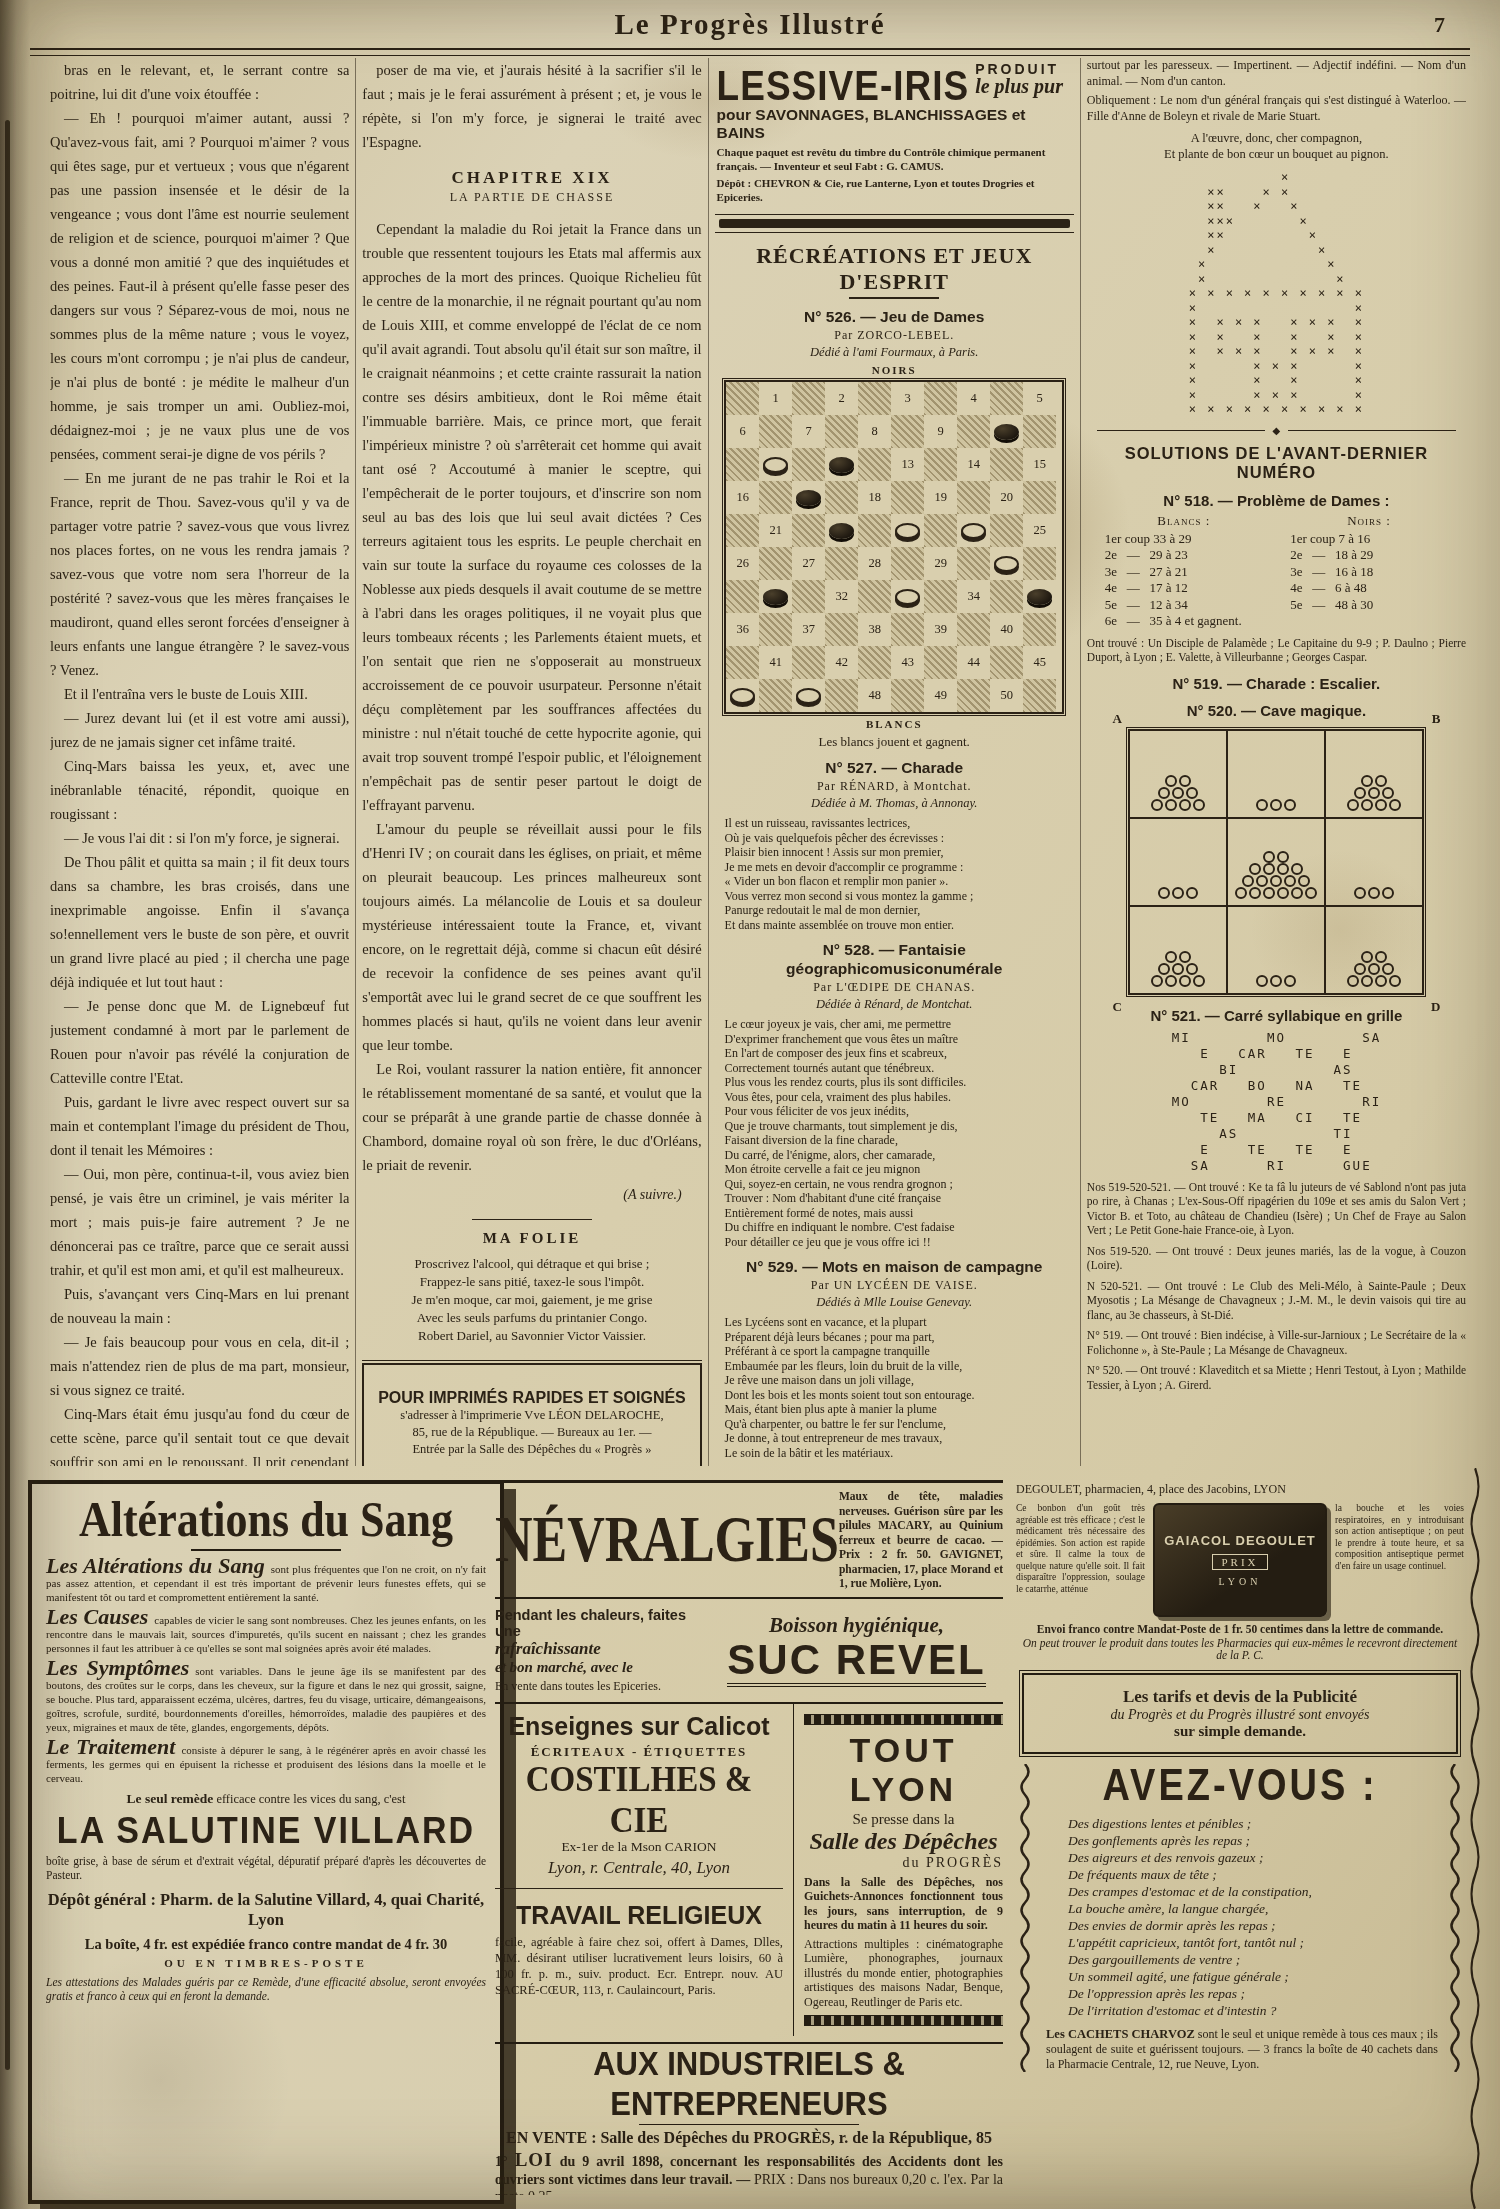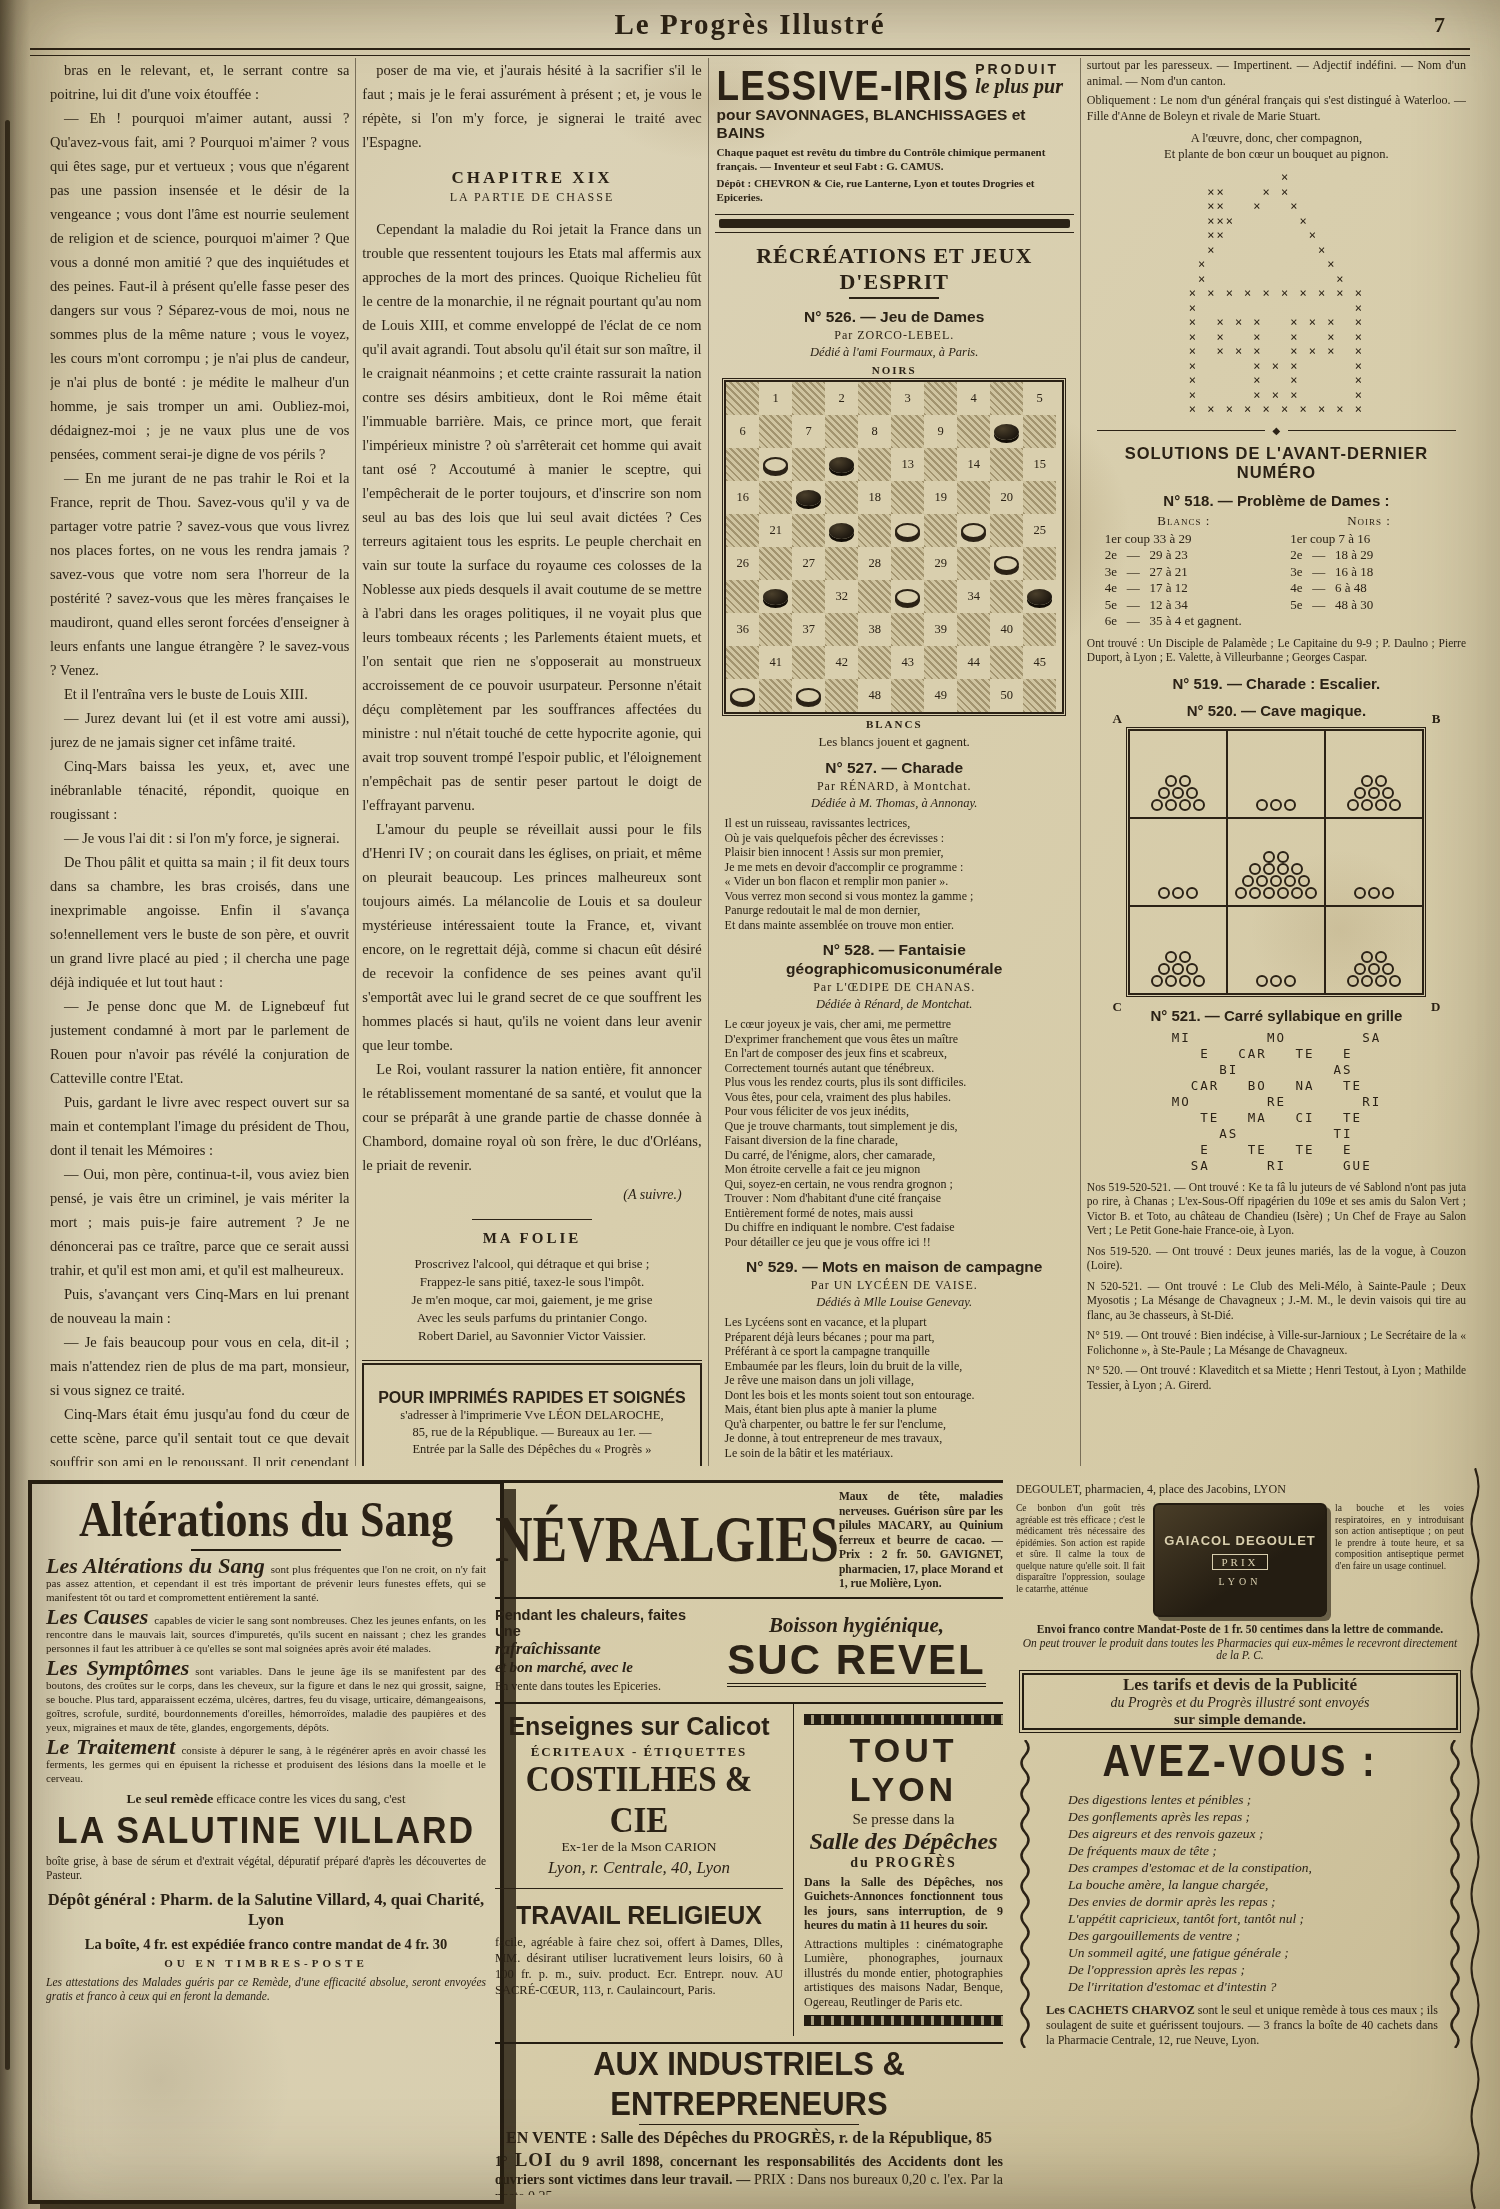--- a/index.html
+++ b/index.html
@@ -147,21 +147,21 @@
   .ens-l3{font-size:33px;font-weight:bold;text-align:center;transform:scaleY(1.1);margin:2px 0;}
   .ens-l4{font-size:13.5px;text-align:center;}
   .ens-l5{font-style:italic;font-size:17px;text-align:center;margin-top:3px;}
   .trav-title{font-family:"Liberation Sans",sans-serif;font-weight:bold;font-size:25px;text-align:center;margin-top:12px;}
   .trav-text{font-size:12.5px;line-height:16px;text-align:justify;margin-top:4px;}
   .deco-bar{height:9px;background:repeating-linear-gradient(90deg,#241d12 0 7px,rgba(36,29,18,.25) 7px 10px);
         border-top:1px solid #241d12;border-bottom:1px solid #241d12;margin:2px 0 6px;}
   .tl-title{font-family:"Liberation Sans",sans-serif;font-weight:bold;font-size:34px;letter-spacing:4px;text-align:center;}
   .tl-l2{font-size:15px;text-align:center;margin-top:2px;}
   .tl-l3{font-style:italic;font-weight:bold;font-size:24px;text-align:center;}
-  .tl-l4{font-size:14px;letter-spacing:2px;font-weight:bold;text-align:center;margin-bottom:4px;}
+  .tl-l4{font-size:14px;letter-spacing:2px;font-weight:normal;text-align:right;margin-bottom:4px;}
   .tl-p{font-size:12px;line-height:14.5px;font-weight:bold;text-align:justify;margin:4px 0;}
   .tl-p2{font-size:12px;line-height:14.5px;text-align:justify;margin:4px 0 6px;}
   .ind{border-top:2px solid #241d12;margin-top:6px;padding-top:4px;}
   .ind-title{font-family:"Liberation Sans",sans-serif;font-weight:bold;font-size:31px;text-align:center;transform:scaleY(1.1);}
   .ind-rule{width:220px;border-top:1.5px solid #241d12;margin:4px auto;}
   .ind-envente{font-weight:bold;font-size:16px;text-align:center;margin:4px 0;}
   .ind-item{font-size:14px;line-height:17.5px;font-weight:bold;text-align:justify;margin:4px 0;}
   .ind-item .big{font-size:19px;letter-spacing:1px;}
   .ind-prix{font-weight:normal;}
 
@@ -174,21 +174,21 @@
   .gai-side{font-size:9.5px;line-height:11.5px;text-align:justify;flex:1;}
   .gai-boximg{flex:0 0 170px;margin:0 8px;height:110px;background:linear-gradient(145deg,#4a3e28,#241d12 60%);
         border:2px solid #241d12;border-radius:6px;display:flex;flex-direction:column;align-items:center;justify-content:center;
         color:#d9cfae;box-shadow:4px 4px 0 rgba(35,26,12,.6);}
   .gai-boxline1{font-family:"Liberation Sans",sans-serif;font-weight:bold;font-size:13px;letter-spacing:1px;text-align:center;}
   .gai-boxline2{font-size:11px;letter-spacing:3px;margin-top:6px;border:1px solid #d9cfae;padding:1px 8px;}
   .gai-boxline3{font-size:10px;letter-spacing:4px;margin-top:6px;}
   .gai-envoi{font-weight:bold;font-size:11.5px;text-align:center;margin-top:6px;}
   .gai-note{font-style:italic;font-size:11.5px;text-align:center;margin-top:2px;}
   .tarifs-box{border:2px solid #241d12;outline:1px solid #241d12;outline-offset:2px;margin:12px 6px 10px;
-        padding:0 8px;text-align:center;}
+        padding:12px 8px;text-align:center;}
   .tarifs-l1{font-weight:bold;font-size:17px;}
   .tarifs-l2{font-size:14px;font-style:italic;}
   .avez-wrap{position:relative;padding:0 26px;}
   .wavy{position:absolute;top:0;height:100%;}
   .wavy.left{left:2px;} .wavy.right{right:2px;}
   .avez-title{font-family:"Liberation Sans",sans-serif;font-weight:bold;font-size:38px;letter-spacing:3px;
         text-align:center;transform:scaleY(1.15);margin:4px 0 8px;}
   .avez-item{font-style:italic;font-size:13.5px;line-height:17px;text-align:left;padding-left:26px;}
   .charvoz{font-size:12px;line-height:15px;text-align:justify;margin-top:8px;padding-left:4px;}
   .charvoz b{font-size:12.5px;}

